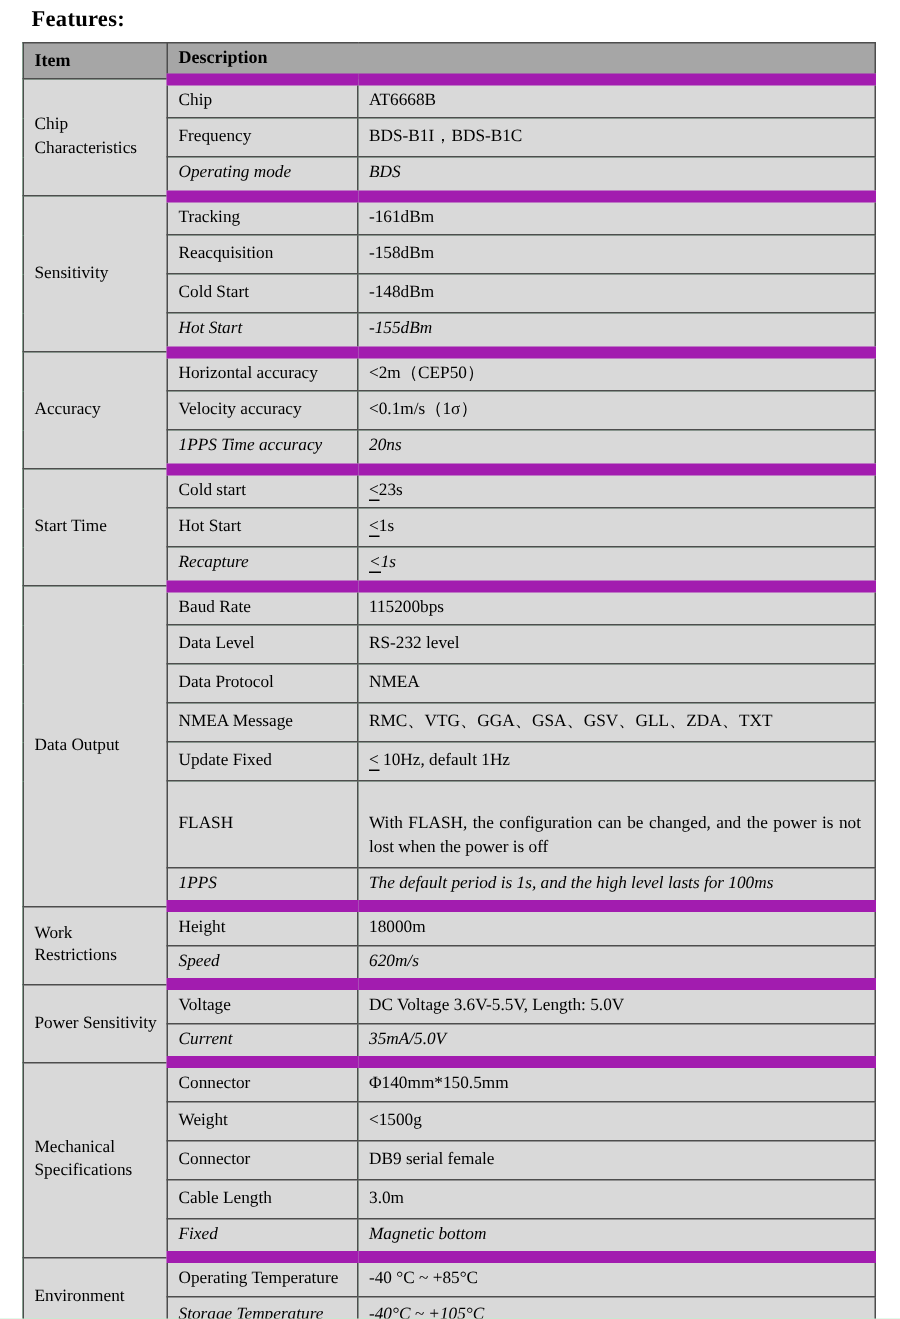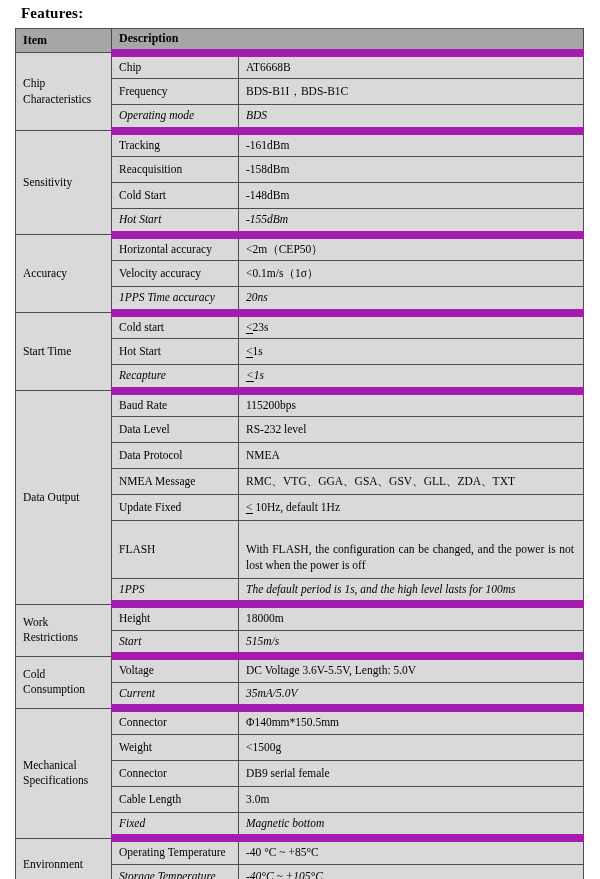--- a/index.html
+++ b/index.html
@@ -200,25 +200,25 @@
         <tr class="grp-end row-std">
           <td class="label">1PPS</td>
           <td class="value">The default period is 1s, and the high level lasts for 100ms</td>
         </tr>
         <tr class="grp-start row-std">
           <td class="group" rowspan="2">Work Restrictions</td>
           <td class="label">Height</td>
           <td class="value">18000m</td>
         </tr>
         <tr class="grp-end row-std">
-          <td class="label">Start</td>
-          <td class="value">515m/s</td>
-        </tr>
-        <tr class="grp-start row-std">
-          <td class="group" rowspan="2">Cold Consumption</td>
+          <td class="label">Speed</td>
+          <td class="value">620m/s</td>
+        </tr>
+        <tr class="grp-start row-std">
+          <td class="group" rowspan="2">Power Sensitivity</td>
           <td class="label">Voltage</td>
           <td class="value">DC Voltage 3.6V-5.5V, Length: 5.0V</td>
         </tr>
         <tr class="grp-end row-std">
           <td class="label">Current</td>
           <td class="value">35mA/5.0V</td>
         </tr>
         <tr class="grp-start row-std">
           <td class="group" rowspan="5">Mechanical Specifications</td>
           <td class="label">Connector</td>

